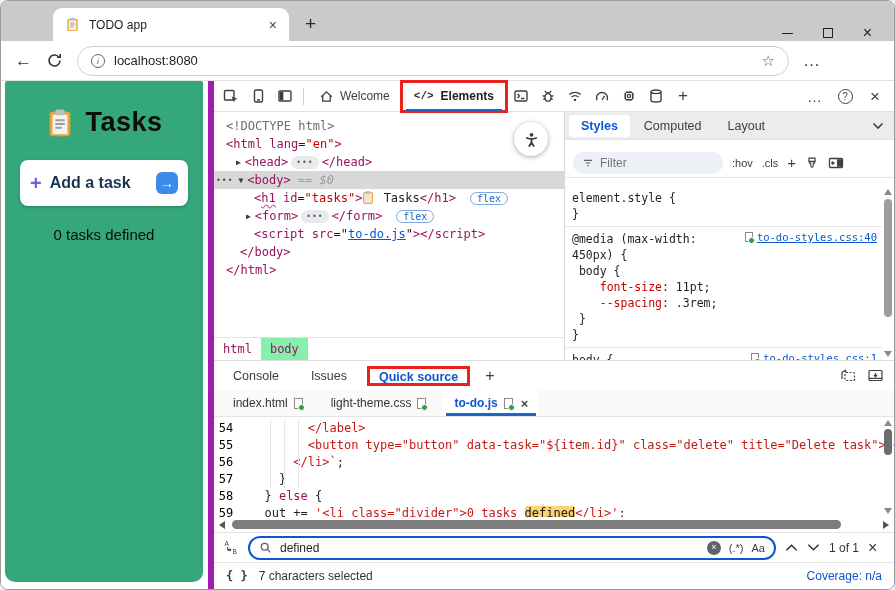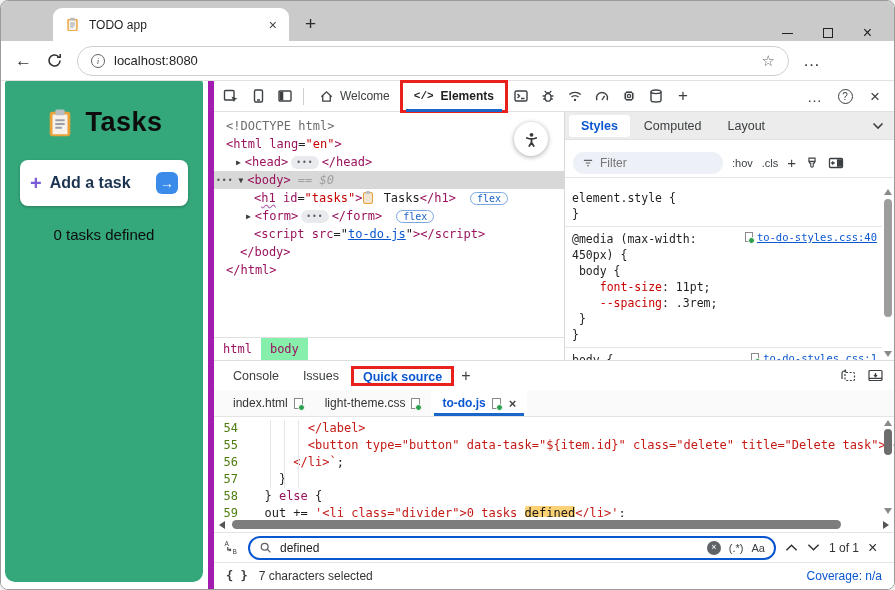--- a/index.html
+++ b/index.html
@@ -116,38 +116,38 @@
     font:10.5px "DejaVu Sans Mono",monospace; color:#0b57d0; text-decoration:underline; }
   .fico { width:8px; height:10px; border:1px solid #8a8a8a; background:#fff; position:relative; flex:none; }
   .fico::after { content:''; position:absolute; right:-3px; bottom:-3px; width:5px; height:5px;
     border-radius:50%; background:#2e9e4f; border:1px solid #fff; }
   .vscroll { width:12px; flex:none; display:flex; flex-direction:column; align-items:center; padding:3px 0; }
   .tri-up { width:0; height:0; border-left:4px solid transparent; border-right:4px solid transparent; border-bottom:6px solid #8a8a8a; }
   .tri-dn { width:0; height:0; border-left:4px solid transparent; border-right:4px solid transparent; border-top:6px solid #8a8a8a; }
   .vthumb { width:8px; background:#9d9d9d; border-radius:4px; margin:4px 0; }
 
   .bheader { height:30px; flex:none; display:flex; align-items:center; border-top:1px solid #ddd;
-    padding:0 10px 0 8px; gap:2px; }
+    padding:0 10px 0 8px; gap:10px; }
   .btabitem { padding:5px 11px; font-size:12.5px; color:#3c4043; }
   .btabitem.qs { color:#0b57d0; font-weight:600; }
   .bplus { font-size:16px; color:#3c4043; margin-left:6px; }
   .bicons { margin-left:auto; display:flex; gap:10px; }
 
   .srctabs { height:27px; flex:none; display:flex; align-items:stretch; background:#fafafa;
-    border-bottom:1px solid #e4e4e4; padding-left:8px; }
+    border-bottom:1px solid #e4e4e4; padding-left:8px; gap:6px; }
   .srctab { display:flex; align-items:center; gap:6px; padding:0 11px; font-size:12px; color:#333; position:relative; }
   .srctab .fico { width:9px; height:11px; }
   .srctab.active { color:#0b57d0; font-weight:600; background:#fff; }
   .srctab.active::after { content:''; position:absolute; left:3px; right:3px; bottom:0; height:3px; background:#1a66c9; }
   .srcclose { font-size:13px; color:#444; margin-left:2px; }
 
   .codearea { flex:1; min-height:0; position:relative; font:12px "DejaVu Sans Mono",monospace;
     padding-top:3px; overflow:hidden; }
   .cline { display:flex; height:17px; line-height:17px; white-space:pre; }
-  .lnum { width:36px; flex:none; text-align:right; color:#4d7c0f; padding-right:12px; }
+  .lnum { width:36px; flex:none; text-align:center; color:#000000; padding-right:12px; }
   .lbody { white-space:pre; }
   .str { color:#c41a16; } .kw { color:#9a135d; }
   .match { background:#fbd276; color:#1a1a1a; border-radius:2px; }
   .guide { position:absolute; top:3px; width:1px; height:68px; background:#e6e6e6; }
   .codesb { position:absolute; right:0; top:0; bottom:0; width:13px; display:flex; flex-direction:column;
     align-items:center; padding:3px 0; }
   .codesb .vthumb { height:26px; margin:3px 0 auto 0; background:#6d6d6d; }
 
   .hscroll { height:15px; flex:none; display:flex; align-items:center; gap:5px; padding:0 5px; }
   .tri-l { width:0; height:0; border-top:4px solid transparent; border-bottom:4px solid transparent; border-right:6px solid #555; }

